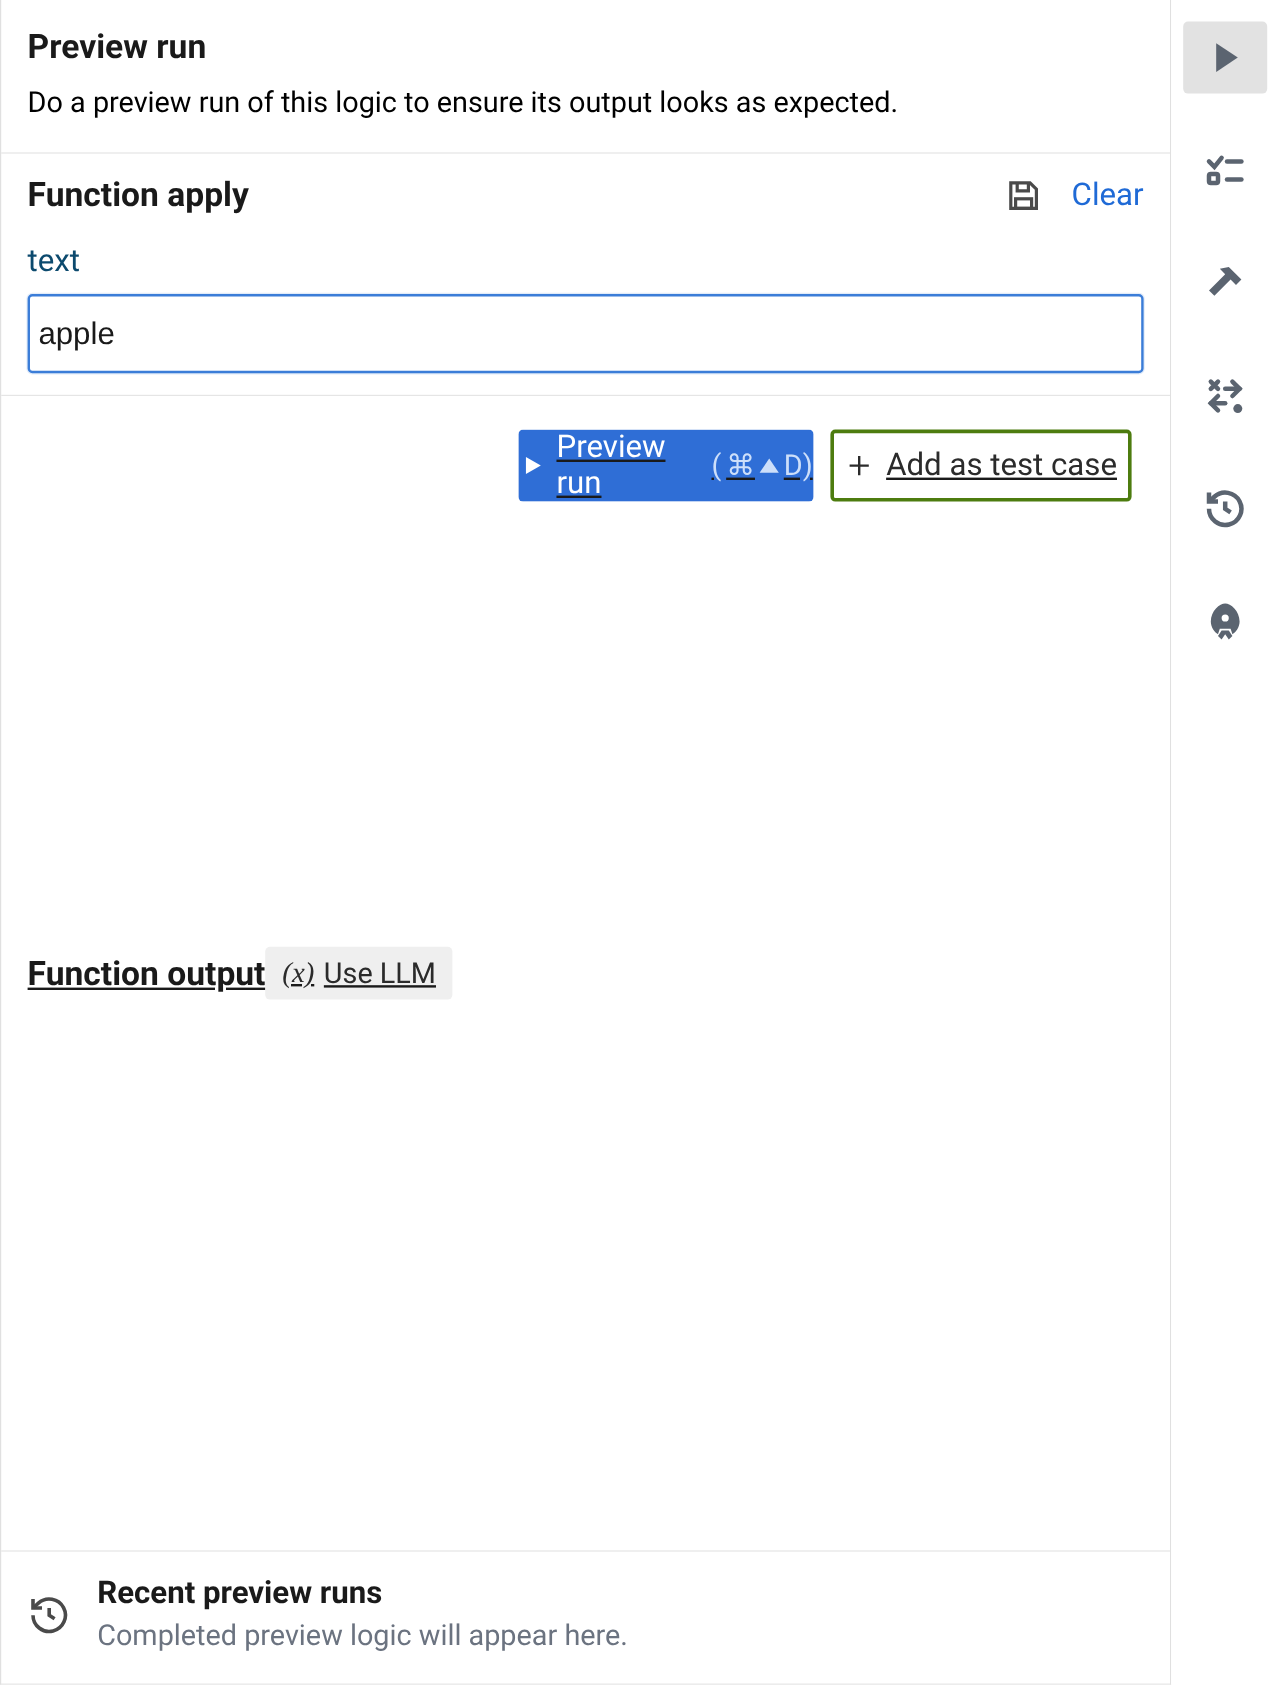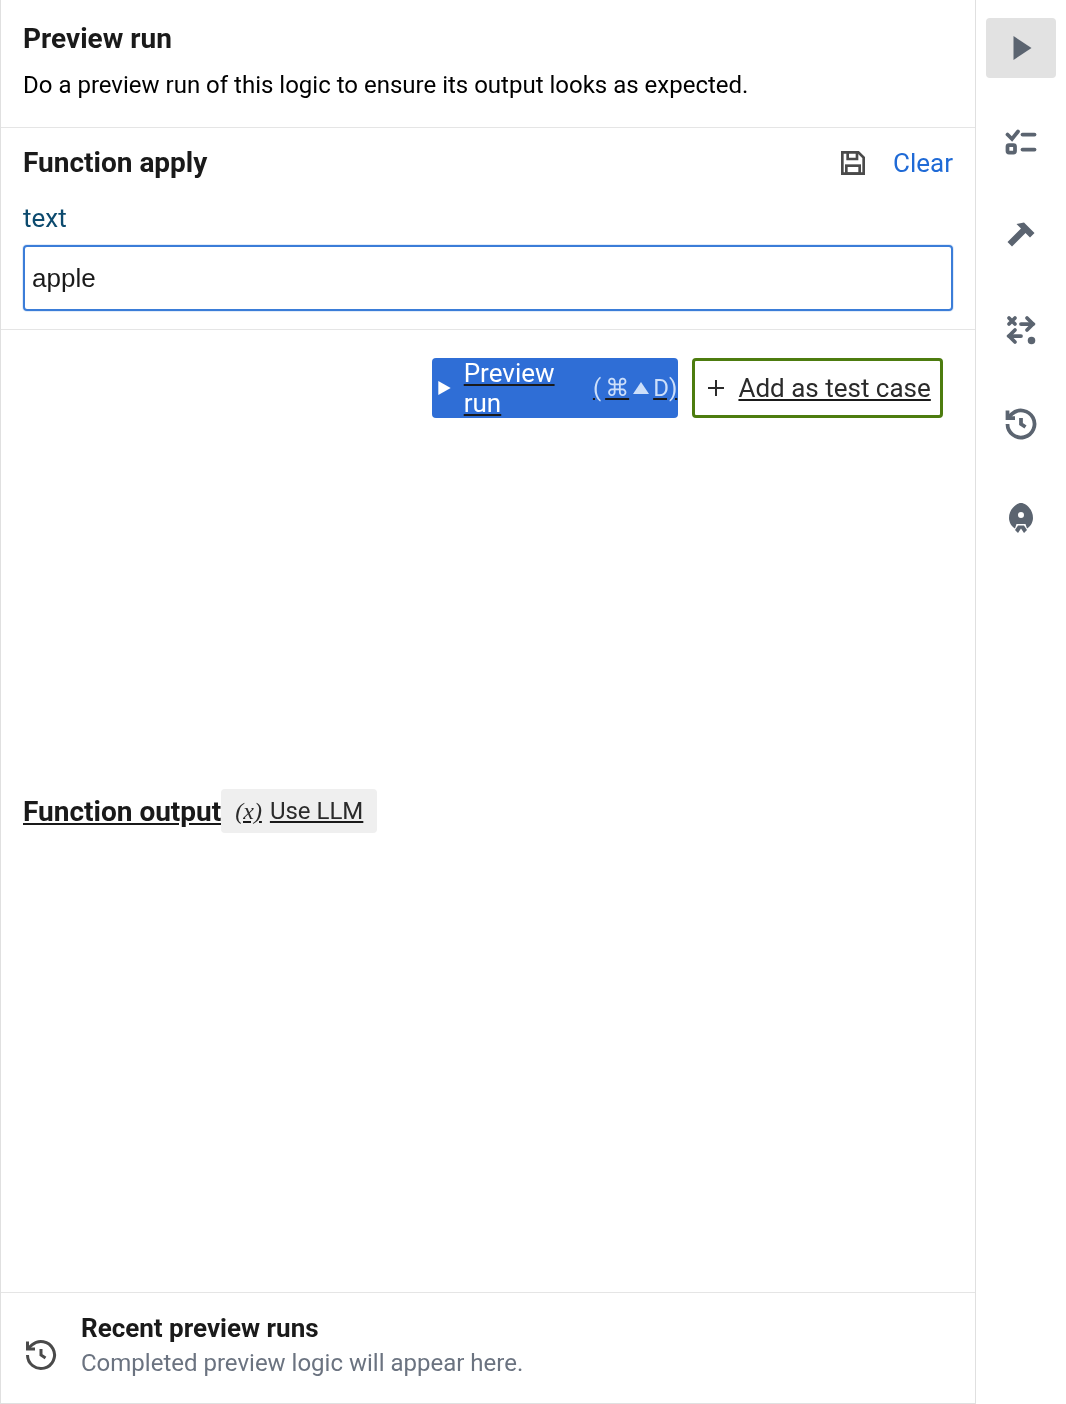--- a/index.html
+++ b/index.html
@@ -163,21 +163,21 @@
     .btn-secondary {
       background: #fff;
       border: 3px solid #4d7c0f;
       color: #2b2b2b;
     }
     .btn svg { width: 24px; height: 24px; }
     .recent-section {
       border-top: 1px solid #e5e5e5;
       padding: 20px 22px 26px 22px;
       display: flex;
-      align-items: flex-end;
+      align-items: center;
       gap: 22px;
     }
     .recent-icon {
       color: #4a4a4a;
       margin-top: 6px;
     }
     .recent-icon svg { width: 36px; height: 36px; }
     .recent-title {
       font-size: 26px;
       font-weight: 700;

